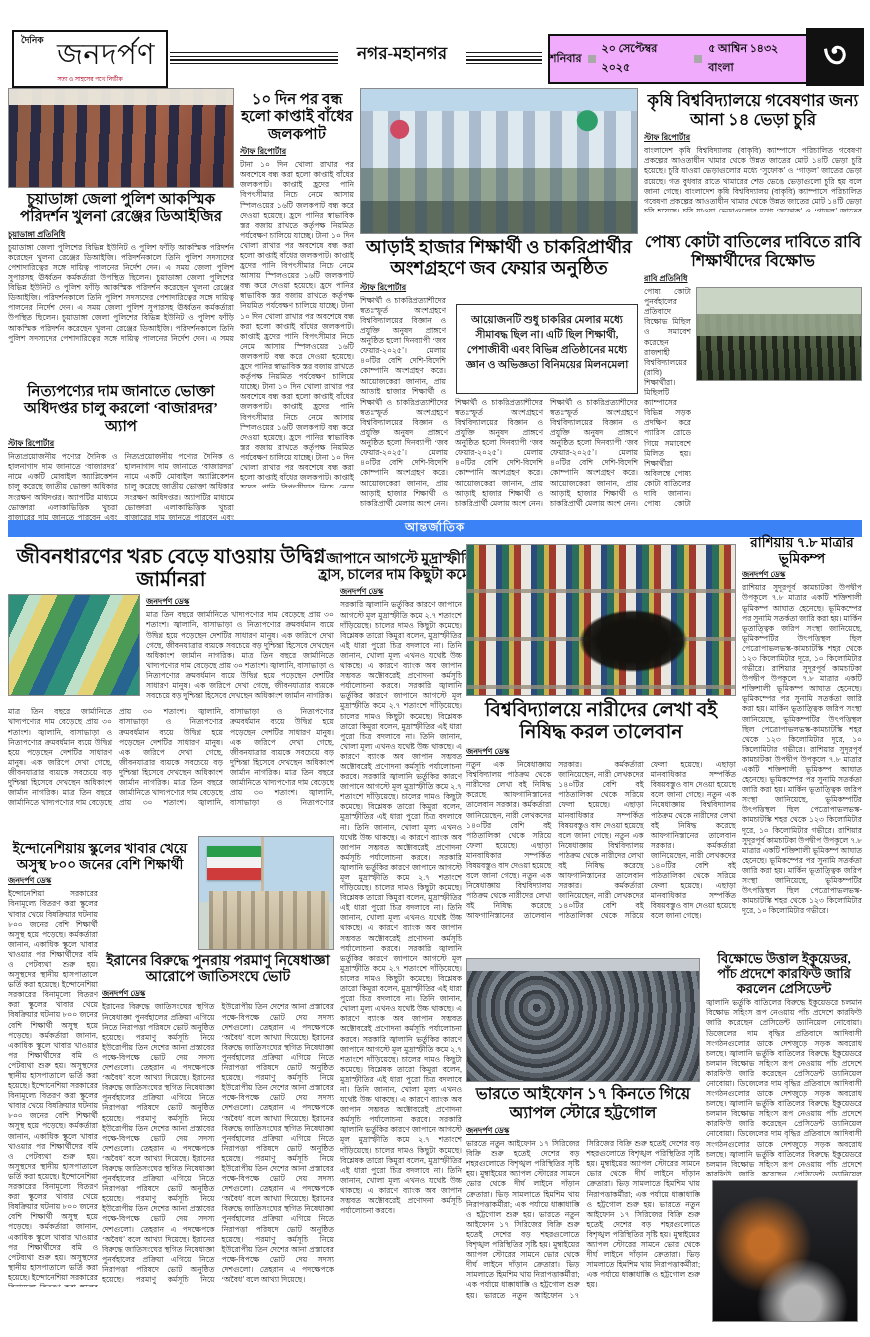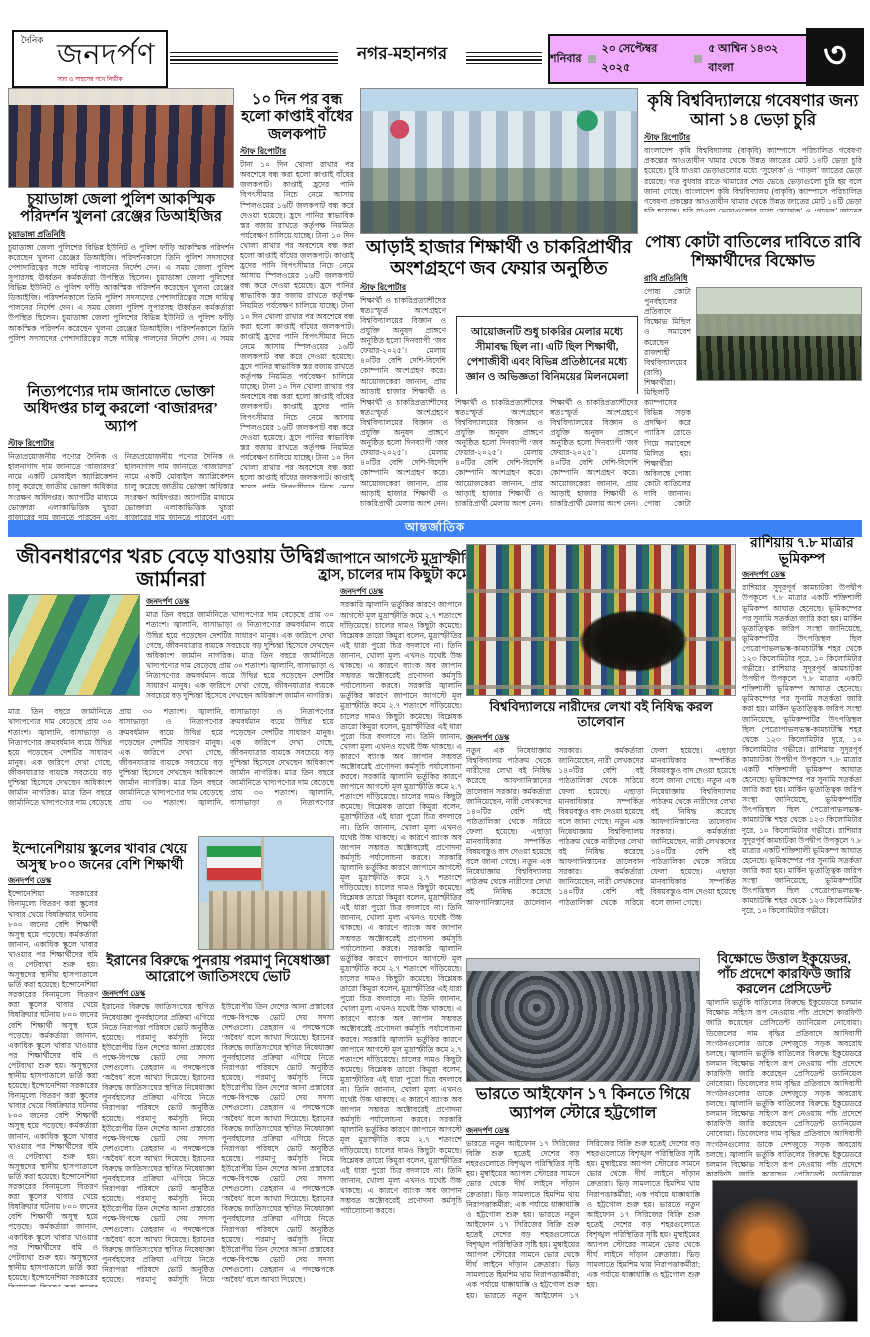--- a/index.html
+++ b/index.html
@@ -1,21 +1,21 @@
 <!DOCTYPE html>
 <html><head>
 <meta charset="utf-8">
 <style>
   html,body{margin:0;padding:0;background:#f5f5f3;}
   .page{position:relative;width:870px;height:1337px;background:#fff;margin:0 auto;
         font-family:"Liberation Serif","DejaVu Serif",serif;color:#111;overflow:hidden;}
   
   .masthead{position:absolute;left:0;top:28px;width:870px;height:58px;}
   .logo-box{position:absolute;left:12px;top:2px;width:152px;height:54px;border:2px solid #111;background:#fff;}
-  .logo-daily{position:absolute;left:7px;top:1px;font-size:9px;font-weight:normal;}
+  .logo-daily{position:absolute;left:7px;top:1px;font-size:9px;font-weight:bold;}
   .logo-main{position:absolute;left:22px;top:8px;width:140px;text-align:center;font-size:29px;font-weight:400;letter-spacing:.5px;line-height:1;}
   .logo-tagline{position:absolute;left:0;bottom:1px;width:100%;text-align:center;font-size:6px;color:#b00020;}
   .rules{position:absolute;background:repeating-linear-gradient(180deg,#1a1a1a 0 1.5px,transparent 1.5px 3.6px);height:13px;}
   .mast-section{position:absolute;left:344px;top:12px;width:116px;text-align:center;font-size:17px;font-weight:bold;}
   .date-strip{position:absolute;left:548px;top:6px;width:256px;height:46px;border:2px solid #111;
               display:flex;align-items:center;justify-content:center;font-size:11px;font-weight:bold;background:#f0abfc;}
   .sq{display:inline-block;width:8px;height:8px;background:#a9a9a9;margin:0 6px;vertical-align:middle;}
   .page-no{position:absolute;left:806px;top:0;width:58px;height:58px;background:#111;color:#fff;
            display:flex;align-items:center;justify-content:center;font-size:36px;font-weight:900;}
   
@@ -54,21 +54,21 @@
       radial-gradient(circle at 62% 88%,rgba(235,235,235,.75) 0 12%,transparent 30%),
       radial-gradient(circle at 35% 45%,rgba(221,122,41,.85) 0 12%,transparent 40%),
       linear-gradient(180deg,#2a2b2f,#0b0b0d);}
   .ph-iran{background:linear-gradient(180deg,#b9d5e7 0 58%,#cfd8d0 58%);}
   .iran-pole{position:absolute;left:62px;top:0;width:3px;height:100%;background:#c8b9a0;}
   .iran-flag{position:absolute;left:8px;top:9px;width:54px;height:34px;
              background:linear-gradient(180deg,#2a9d4a 0 33%,#f2f2f2 33% 66%,#cf3a3a 66%);box-shadow:0 1px 2px rgba(0,0,0,.3);}
   .iran-building{position:absolute;right:4px;bottom:0;width:120px;height:58px;background:
       repeating-linear-gradient(90deg,rgba(90,80,60,.35) 0 4px,transparent 4px 14px),
       linear-gradient(#d9cdb4,#bfb296);}
-  .quote-box{position:absolute;right:0;top:20px;width:182px;height:90px;border:1.5px solid #333;
+  .quote-box{position:absolute;right:0;top:8px;width:182px;height:90px;border:1.5px solid #333;
              box-sizing:border-box;padding:7px 6px;font-size:10.5px;line-height:1.45;text-align:center;font-weight:bold;color:#222;overflow:hidden;}
   .section-bar{position:absolute;left:8px;top:520px;width:854px;height:17px;background:#3b82f6;
                color:#fff;display:flex;align-items:center;justify-content:center;font-size:11.5px;font-weight:bold;letter-spacing:1px;}
   .jf-row{position:relative;height:98px;overflow:hidden;margin-top:2px;}
   .jf-col1{width:86px;}
   .flt-r{float:right;margin:0 0 3px 5px;}
   .flt-l{float:left;margin:0 6px 3px 0;}
 </style>
 </head>
 <body>
@@ -152,21 +152,21 @@
   </section>
 
   <section class="story" style="left:340px;top:548px;width:122px;height:782px;overflow:visible;">
     <h2 class="hl" style="font-size:14px;width:170px;margin-left:-24px;">জাপানে আগস্টে মুদ্রাস্ফীতি হ্রাস, চালের দাম কিছুটা কমেছে</h2>
     <div class="byline">জনদর্পণ ডেস্ক</div>
     <p class="body" style="height:662px;">সরকারি জ্বালানি ভর্তুকির কারণে জাপানে আগস্টে মূল মুদ্রাস্ফীতি কমে ২.৭ শতাংশে দাঁড়িয়েছে। চালের দামও কিছুটা কমেছে। বিশ্লেষক তারো কিমুরা বলেন, মুদ্রাস্ফীতির এই ধারা পুরো চিত্র বদলাবে না। তিনি জানান, খোলা মূল্য এখনও যথেষ্ট উচ্চ থাকছে। এ কারণে ব্যাংক অব জাপান সম্ভবত অক্টোবরেই প্রণোদনা কর্মসূচি পর্যালোচনা করবে। সরকারি জ্বালানি ভর্তুকির কারণে জাপানে আগস্টে মূল মুদ্রাস্ফীতি কমে ২.৭ শতাংশে দাঁড়িয়েছে। চালের দামও কিছুটা কমেছে। বিশ্লেষক তারো কিমুরা বলেন, মুদ্রাস্ফীতির এই ধারা পুরো চিত্র বদলাবে না। তিনি জানান, খোলা মূল্য এখনও যথেষ্ট উচ্চ থাকছে। এ কারণে ব্যাংক অব জাপান সম্ভবত অক্টোবরেই প্রণোদনা কর্মসূচি পর্যালোচনা করবে। সরকারি জ্বালানি ভর্তুকির কারণে জাপানে আগস্টে মূল মুদ্রাস্ফীতি কমে ২.৭ শতাংশে দাঁড়িয়েছে। চালের দামও কিছুটা কমেছে। বিশ্লেষক তারো কিমুরা বলেন, মুদ্রাস্ফীতির এই ধারা পুরো চিত্র বদলাবে না। তিনি জানান, খোলা মূল্য এখনও যথেষ্ট উচ্চ থাকছে। এ কারণে ব্যাংক অব জাপান সম্ভবত অক্টোবরেই প্রণোদনা কর্মসূচি পর্যালোচনা করবে। সরকারি জ্বালানি ভর্তুকির কারণে জাপানে আগস্টে মূল মুদ্রাস্ফীতি কমে ২.৭ শতাংশে দাঁড়িয়েছে। চালের দামও কিছুটা কমেছে। বিশ্লেষক তারো কিমুরা বলেন, মুদ্রাস্ফীতির এই ধারা পুরো চিত্র বদলাবে না। তিনি জানান, খোলা মূল্য এখনও যথেষ্ট উচ্চ থাকছে। এ কারণে ব্যাংক অব জাপান সম্ভবত অক্টোবরেই প্রণোদনা কর্মসূচি পর্যালোচনা করবে। সরকারি জ্বালানি ভর্তুকির কারণে জাপানে আগস্টে মূল মুদ্রাস্ফীতি কমে ২.৭ শতাংশে দাঁড়িয়েছে। চালের দামও কিছুটা কমেছে। বিশ্লেষক তারো কিমুরা বলেন, মুদ্রাস্ফীতির এই ধারা পুরো চিত্র বদলাবে না। তিনি জানান, খোলা মূল্য এখনও যথেষ্ট উচ্চ থাকছে। এ কারণে ব্যাংক অব জাপান সম্ভবত অক্টোবরেই প্রণোদনা কর্মসূচি পর্যালোচনা করবে। সরকারি জ্বালানি ভর্তুকির কারণে জাপানে আগস্টে মূল মুদ্রাস্ফীতি কমে ২.৭ শতাংশে দাঁড়িয়েছে। চালের দামও কিছুটা কমেছে। বিশ্লেষক তারো কিমুরা বলেন, মুদ্রাস্ফীতির এই ধারা পুরো চিত্র বদলাবে না। তিনি জানান, খোলা মূল্য এখনও যথেষ্ট উচ্চ থাকছে। এ কারণে ব্যাংক অব জাপান সম্ভবত অক্টোবরেই প্রণোদনা কর্মসূচি পর্যালোচনা করবে। সরকারি জ্বালানি ভর্তুকির কারণে জাপানে আগস্টে মূল মুদ্রাস্ফীতি কমে ২.৭ শতাংশে দাঁড়িয়েছে। চালের দামও কিছুটা কমেছে। বিশ্লেষক তারো কিমুরা বলেন, মুদ্রাস্ফীতির এই ধারা পুরো চিত্র বদলাবে না। তিনি জানান, খোলা মূল্য এখনও যথেষ্ট উচ্চ থাকছে। এ কারণে ব্যাংক অব জাপান সম্ভবত অক্টোবরেই প্রণোদনা কর্মসূচি পর্যালোচনা করবে।</p>
   </section>
 
   <section class="story" style="left:466px;top:544px;width:270px;height:410px;">
     <div class="photo ph-books" style="height:152px;"></div>
-    <h2 class="hl" style="font-size:13px;text-align:center;">বিশ্ববিদ্যালয়ে নারীদের লেখা বই নিষিদ্ধ করল তালেবান</h2>
+    <h2 class="hl" style="font-size:19px;text-align:center;">বিশ্ববিদ্যালয়ে নারীদের লেখা বই নিষিদ্ধ করল তালেবান</h2>
     <div class="byline">জনদর্পণ ডেস্ক</div>
     <p class="body cols3" style="height:184px;">নতুন এক নিষেধাজ্ঞায় বিশ্ববিদ্যালয় পাঠক্রম থেকে নারীদের লেখা বই নিষিদ্ধ করেছে আফগানিস্তানের তালেবান সরকার। কর্মকর্তারা জানিয়েছেন, নারী লেখকদের ১৪০টির বেশি বই পাঠতালিকা থেকে সরিয়ে ফেলা হয়েছে। এছাড়া মানবাধিকার সম্পর্কিত বিষয়বস্তুও বাদ দেওয়া হয়েছে বলে জানা গেছে। নতুন এক নিষেধাজ্ঞায় বিশ্ববিদ্যালয় পাঠক্রম থেকে নারীদের লেখা বই নিষিদ্ধ করেছে আফগানিস্তানের তালেবান সরকার। কর্মকর্তারা জানিয়েছেন, নারী লেখকদের ১৪০টির বেশি বই পাঠতালিকা থেকে সরিয়ে ফেলা হয়েছে। এছাড়া মানবাধিকার সম্পর্কিত বিষয়বস্তুও বাদ দেওয়া হয়েছে বলে জানা গেছে। নতুন এক নিষেধাজ্ঞায় বিশ্ববিদ্যালয় পাঠক্রম থেকে নারীদের লেখা বই নিষিদ্ধ করেছে আফগানিস্তানের তালেবান সরকার। কর্মকর্তারা জানিয়েছেন, নারী লেখকদের ১৪০টির বেশি বই পাঠতালিকা থেকে সরিয়ে ফেলা হয়েছে। এছাড়া মানবাধিকার সম্পর্কিত বিষয়বস্তুও বাদ দেওয়া হয়েছে বলে জানা গেছে। নতুন এক নিষেধাজ্ঞায় বিশ্ববিদ্যালয় পাঠক্রম থেকে নারীদের লেখা বই নিষিদ্ধ করেছে আফগানিস্তানের তালেবান সরকার। কর্মকর্তারা জানিয়েছেন, নারী লেখকদের ১৪০টির বেশি বই পাঠতালিকা থেকে সরিয়ে ফেলা হয়েছে। এছাড়া মানবাধিকার সম্পর্কিত বিষয়বস্তুও বাদ দেওয়া হয়েছে বলে জানা গেছে।</p>
   </section>
 
   <section class="story" style="left:742px;top:525px;width:120px;height:404px;margin-top:7px;">
     <h2 class="hl" style="font-size:13.5px;">রাশিয়ায় ৭.৮ মাত্রার ভূমিকম্প</h2>
     <div class="byline">জনদর্পণ ডেস্ক</div>
     <p class="body" style="height:332px;">রাশিয়ার সুদূরপূর্ব কামচাটকা উপদ্বীপ উপকূলে ৭.৮ মাত্রার একটি শক্তিশালী ভূমিকম্প আঘাত হেনেছে। ভূমিকম্পের পর সুনামি সতর্কতা জারি করা হয়। মার্কিন ভূতাত্ত্বিক জরিপ সংস্থা জানিয়েছে, ভূমিকম্পটির উৎপত্তিস্থল ছিল পেত্রোপাভলভস্ক-কামচাটস্কি শহর থেকে ১২৩ কিলোমিটার দূরে, ১০ কিলোমিটার গভীরে। রাশিয়ার সুদূরপূর্ব কামচাটকা উপদ্বীপ উপকূলে ৭.৮ মাত্রার একটি শক্তিশালী ভূমিকম্প আঘাত হেনেছে। ভূমিকম্পের পর সুনামি সতর্কতা জারি করা হয়। মার্কিন ভূতাত্ত্বিক জরিপ সংস্থা জানিয়েছে, ভূমিকম্পটির উৎপত্তিস্থল ছিল পেত্রোপাভলভস্ক-কামচাটস্কি শহর থেকে ১২৩ কিলোমিটার দূরে, ১০ কিলোমিটার গভীরে। রাশিয়ার সুদূরপূর্ব কামচাটকা উপদ্বীপ উপকূলে ৭.৮ মাত্রার একটি শক্তিশালী ভূমিকম্প আঘাত হেনেছে। ভূমিকম্পের পর সুনামি সতর্কতা জারি করা হয়। মার্কিন ভূতাত্ত্বিক জরিপ সংস্থা জানিয়েছে, ভূমিকম্পটির উৎপত্তিস্থল ছিল পেত্রোপাভলভস্ক-কামচাটস্কি শহর থেকে ১২৩ কিলোমিটার দূরে, ১০ কিলোমিটার গভীরে। রাশিয়ার সুদূরপূর্ব কামচাটকা উপদ্বীপ উপকূলে ৭.৮ মাত্রার একটি শক্তিশালী ভূমিকম্প আঘাত হেনেছে। ভূমিকম্পের পর সুনামি সতর্কতা জারি করা হয়। মার্কিন ভূতাত্ত্বিক জরিপ সংস্থা জানিয়েছে, ভূমিকম্পটির উৎপত্তিস্থল ছিল পেত্রোপাভলভস্ক-কামচাটস্কি শহর থেকে ১২৩ কিলোমিটার দূরে, ১০ কিলোমিটার গভীরে।</p>
   </section>
 

